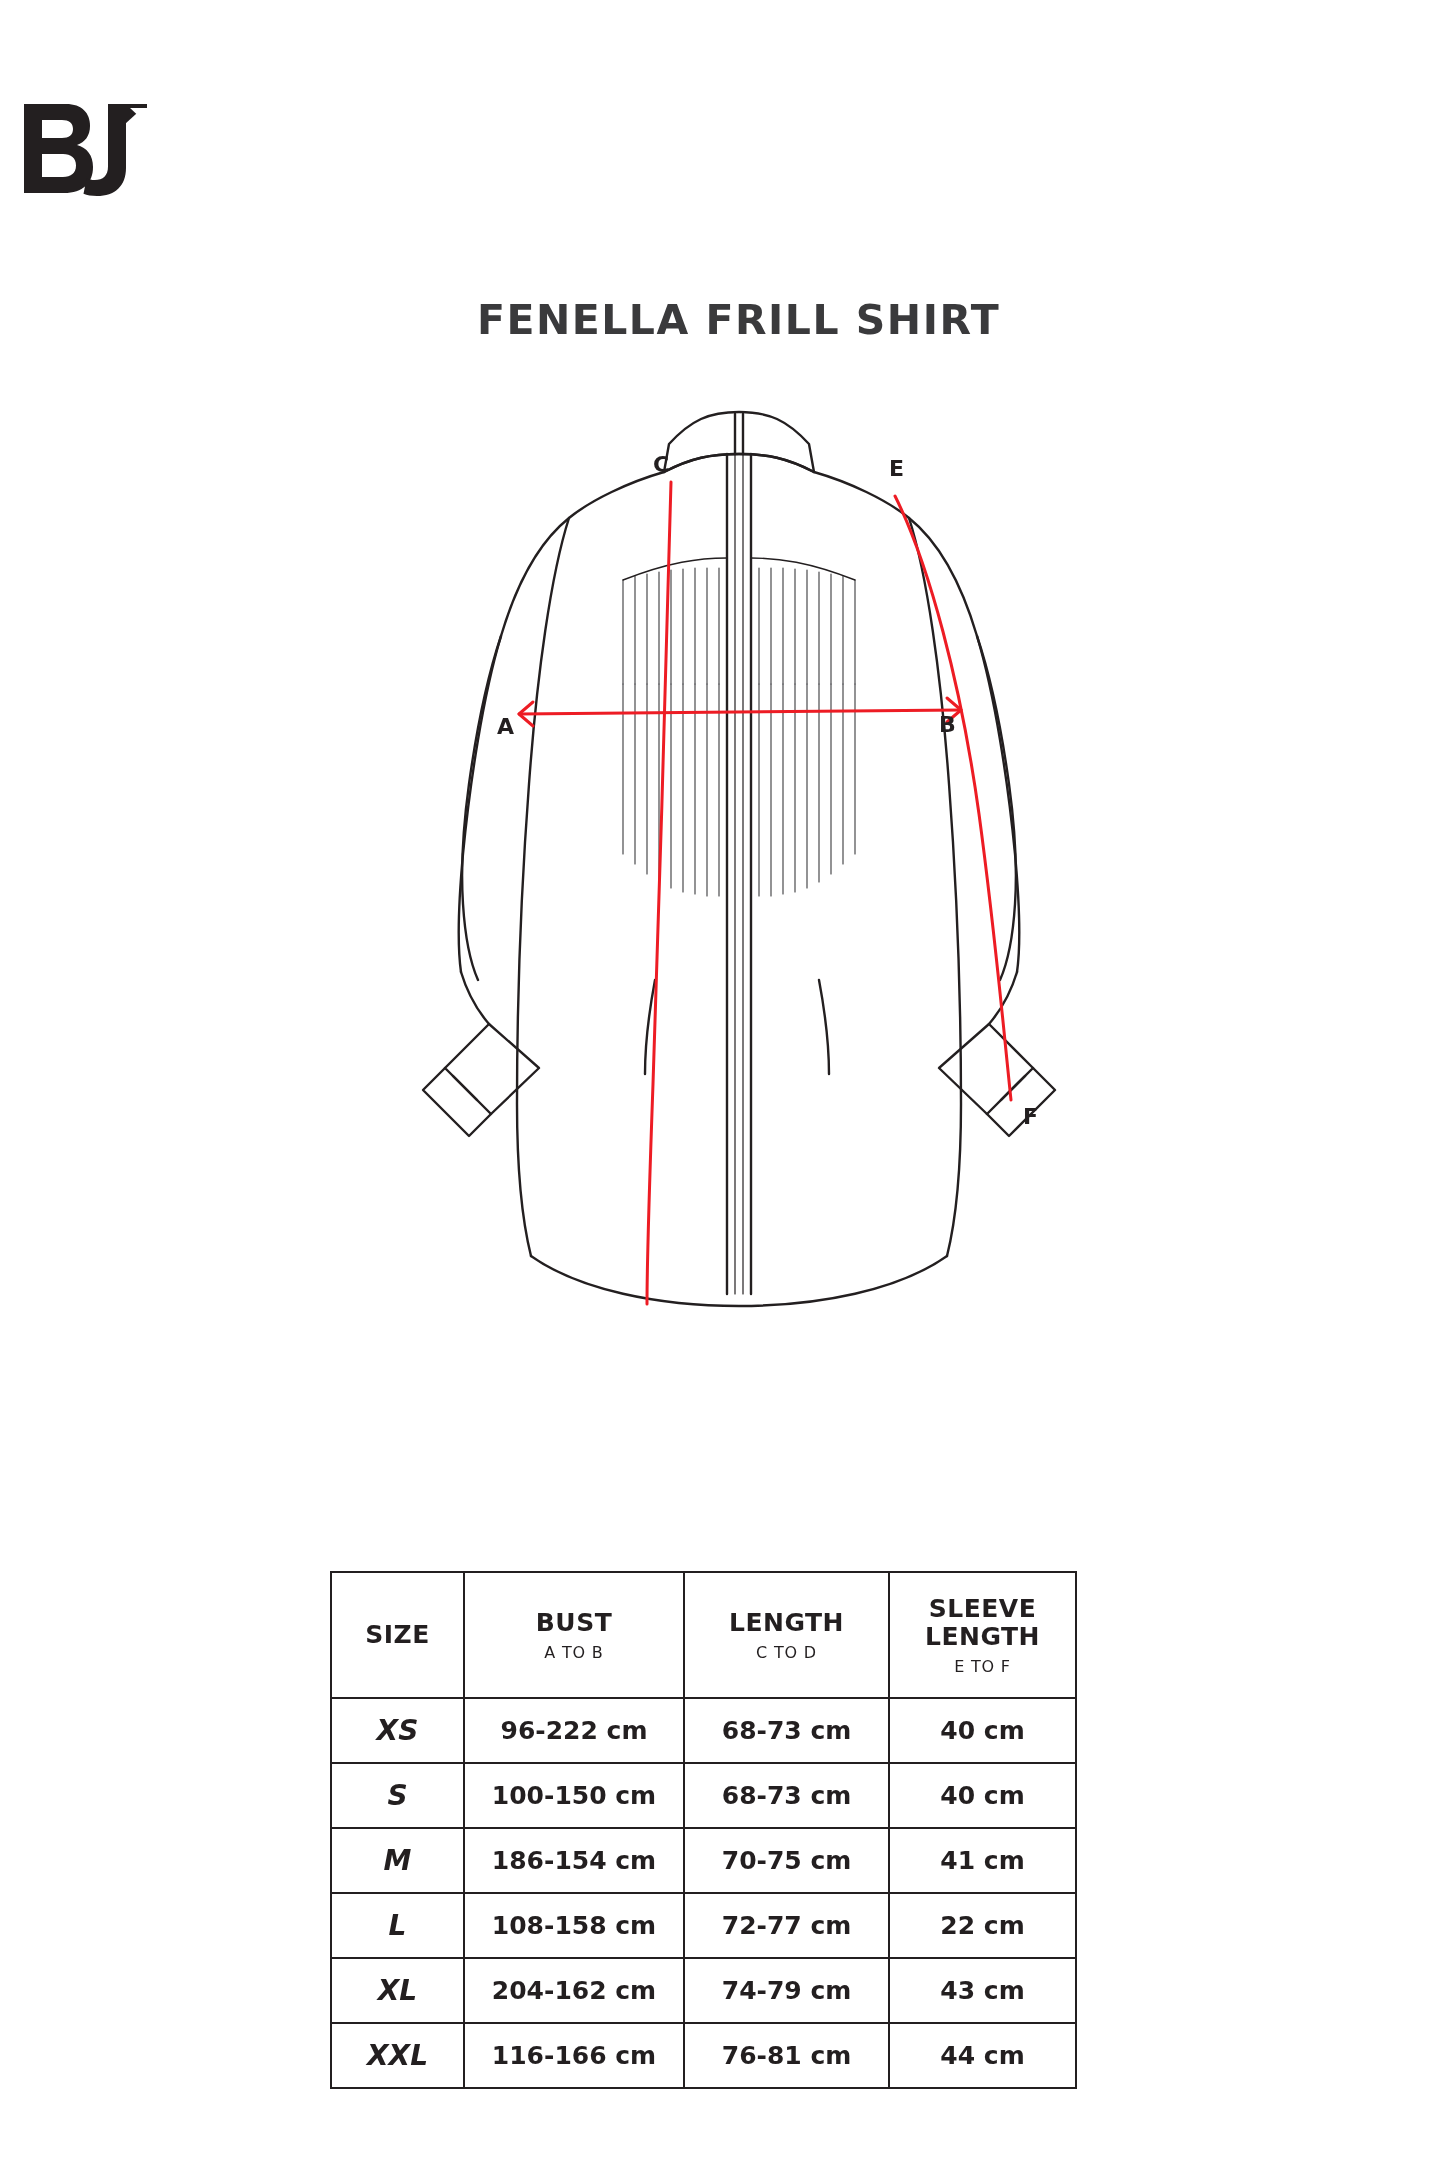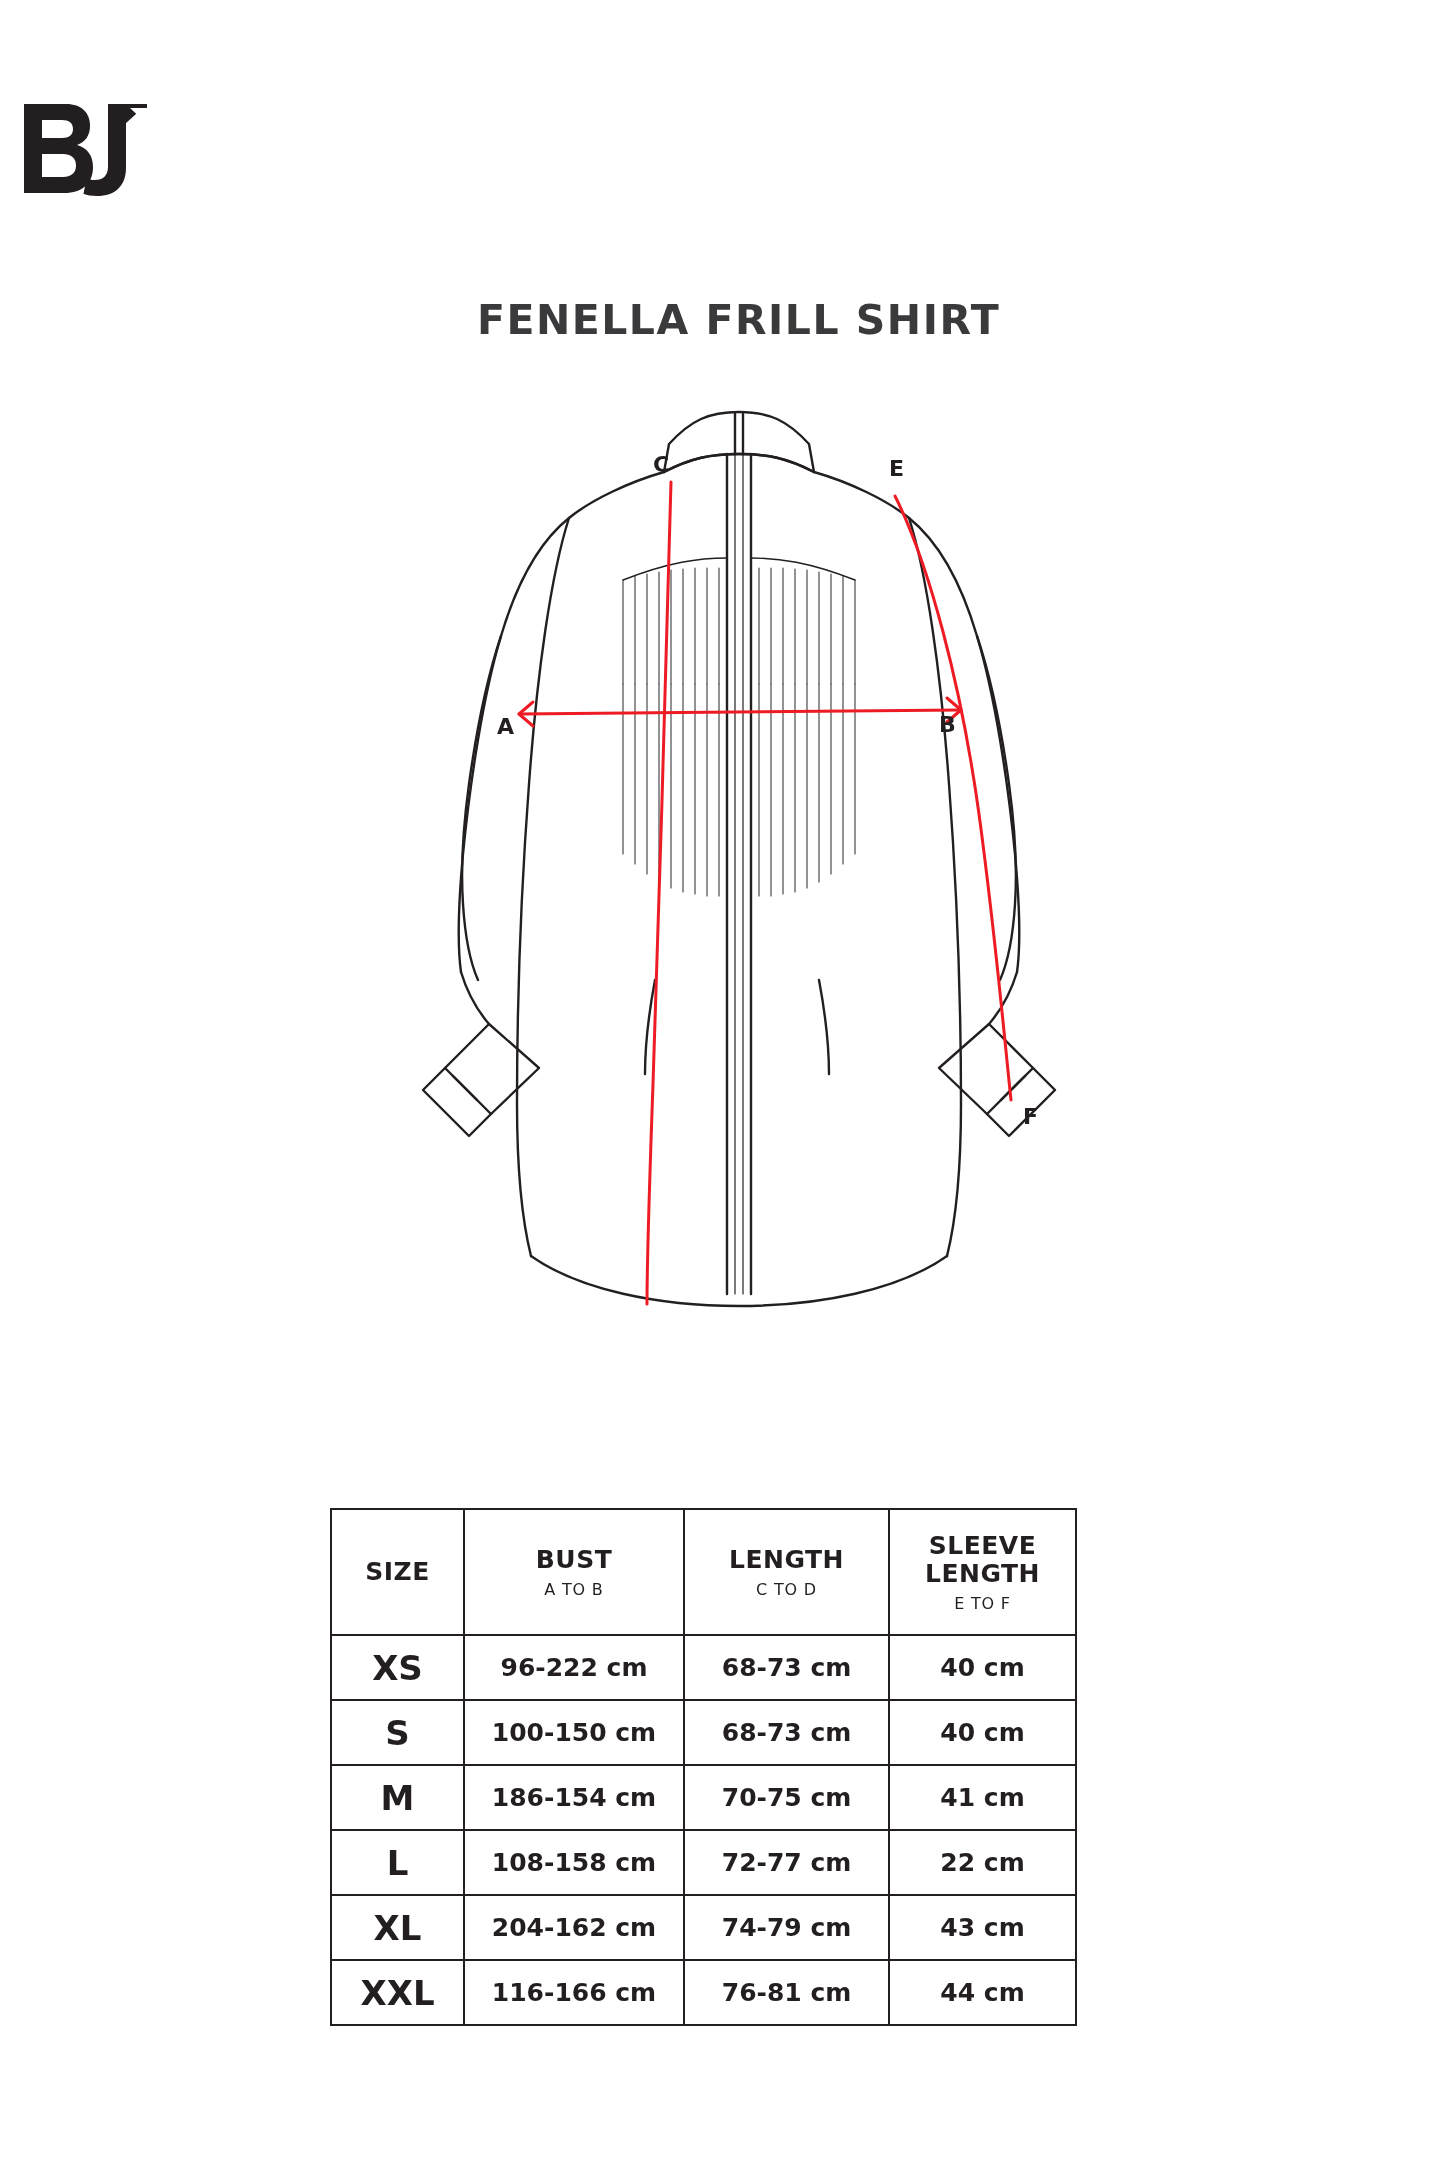--- a/index.html
+++ b/index.html
@@ -49,21 +49,21 @@
     width: 1445px;
     height: 930px;
     position: relative;
   }
   .illustration svg { display: block; margin: 0 auto; }
 
   
   .table-wrap {
     position: absolute;
     left: 330px;
-    top: 1508px;
+    top: 1571px;
     width: 745px;
   }
   table.size-table {
     border-collapse: collapse;
     width: 745px;
     table-layout: fixed;
   }
   table.size-table th,
   table.size-table td {
     border: 2.5px solid #231f20;
@@ -93,21 +93,22 @@
     font-family: "DejaVu Sans", sans-serif;
   }
   table.size-table tbody td {
     height: 61px;
     font-size: 25px;
     font-weight: bold;
     font-family: "DejaVu Sans", sans-serif;
     color: #231f20;
   }
   table.size-table tbody td.size-cell {
-    font-size: 34px;
+    font-size: 28px;
+    font-style: italic;
   }
   col.c-size { width: 133px; }
   col.c-bust { width: 220px; }
   col.c-length { width: 205px; }
   col.c-sleeve { width: 187px; }
 </style>
 </head>
 <body>
 
 <div class="page">

